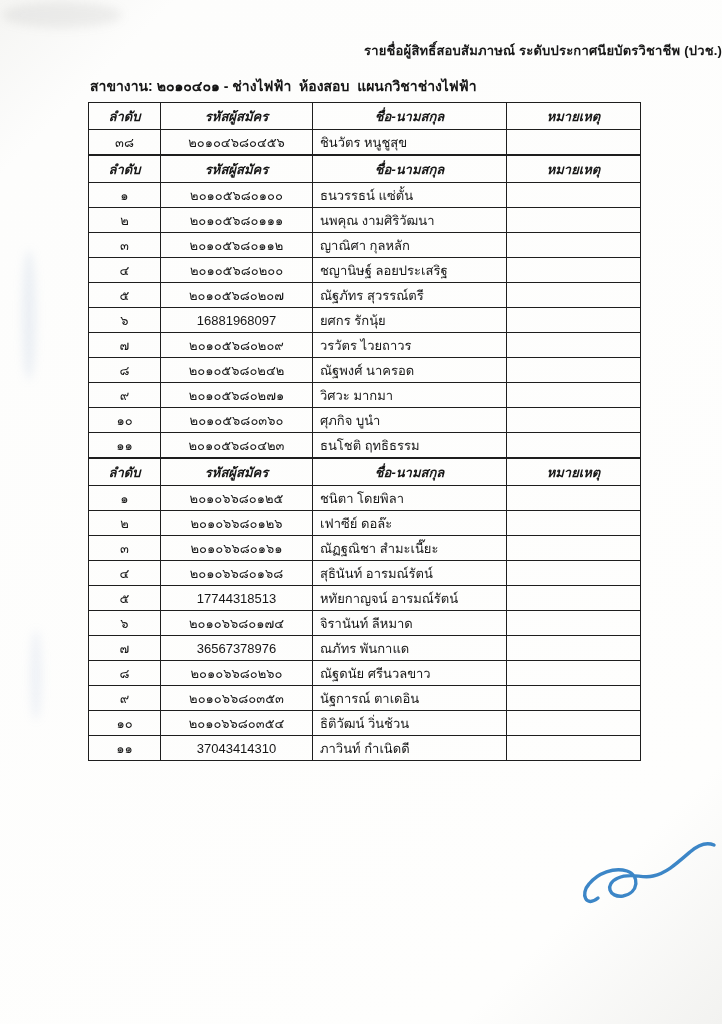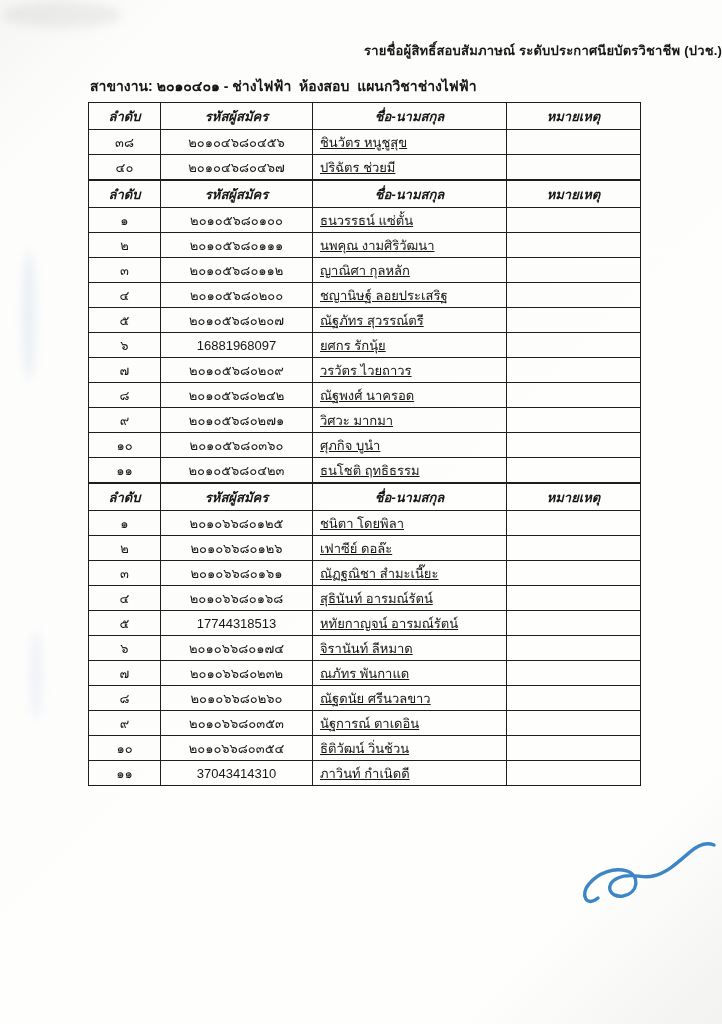--- a/index.html
+++ b/index.html
@@ -38,21 +38,21 @@
   }
   .roster th, .roster td {
     border:1.6px solid #1e1e1e;
     font-size:13px;
     white-space:nowrap;
     overflow:hidden;
     padding:0;
   }
   .roster th { font-weight:bold; height:26px; text-align:center;font-style:italic; }
   .roster td { height:24px; text-align:center; }
-  .roster td.col-name { text-align:left; padding-left:7px;text-decoration:underline; }
+  .roster td.col-name { text-align:left; padding-left:7px; }
   .col-order  { width:72px; }
   .col-code   { width:152px; }
   .col-name   { width:194px; }
   .col-remark { width:134px; }
   .signature {
     position:absolute;
     left:578px; top:838px;
     width:140px; height:80px;
     pointer-events:none;
   }
@@ -94,26 +94,20 @@
           <th>หมายเหตุ</th>
         </tr>
       </thead>
       <tbody>
           <tr>
             <td class="col-order">๓๘</td>
             <td class="col-code">๒๐๑๐๔๖๘๐๔๕๖</td>
             <td class="col-name">ชินวัตร หนูชูสุข</td>
             <td class="col-remark"></td>
           </tr>
-          <tr>
-            <td class="col-order">๔๐</td>
-            <td class="col-code">๒๐๑๐๔๖๘๐๔๖๗</td>
-            <td class="col-name">ปริฉัตร ช่วยมี</td>
-            <td class="col-remark"></td>
-          </tr>
         </tbody>
     </table>
   </div>
 
   <div class="section">
     <table class="roster">
       <colgroup>
         <col class="col-order">
           <col class="col-code">
           <col class="col-name">
@@ -246,21 +240,21 @@
             <td class="col-remark"></td>
           </tr>
           <tr>
             <td class="col-order">๖</td>
             <td class="col-code">๒๐๑๐๖๖๘๐๑๗๔</td>
             <td class="col-name">จิรานันท์ ลีหมาด</td>
             <td class="col-remark"></td>
           </tr>
           <tr>
             <td class="col-order">๗</td>
-            <td class="col-code">๒๐๑๐๖๖๘๐๒๓๒</td>
+            <td class="col-code">36567378976</td>
             <td class="col-name">ณภัทร พันกาแด</td>
             <td class="col-remark"></td>
           </tr>
           <tr>
             <td class="col-order">๘</td>
             <td class="col-code">๒๐๑๐๖๖๘๐๒๖๐</td>
             <td class="col-name">ณัฐดนัย ศรีนวลขาว</td>
             <td class="col-remark"></td>
           </tr>
           <tr>

